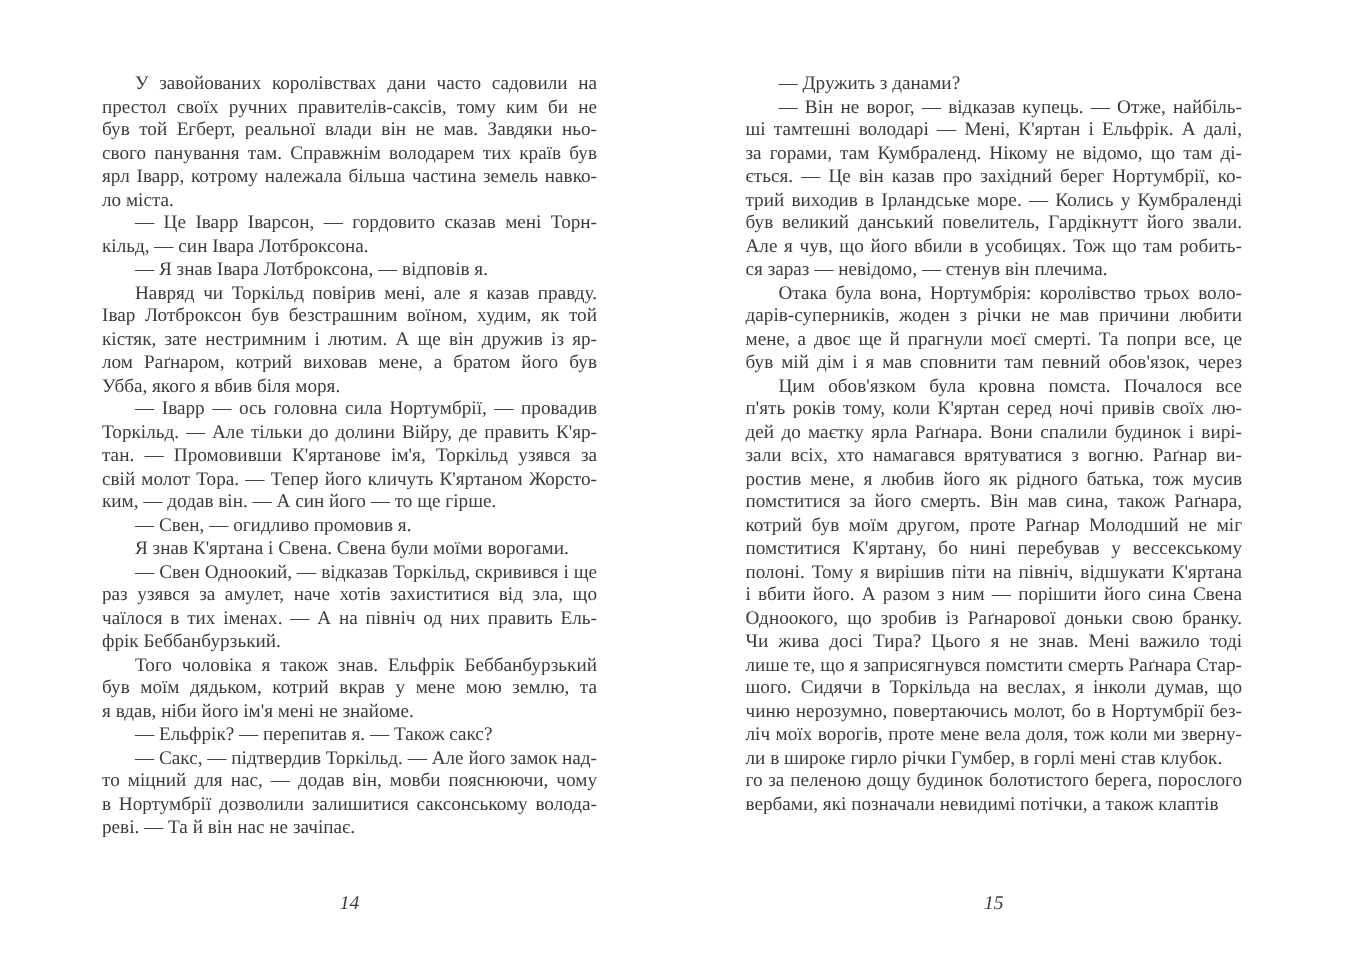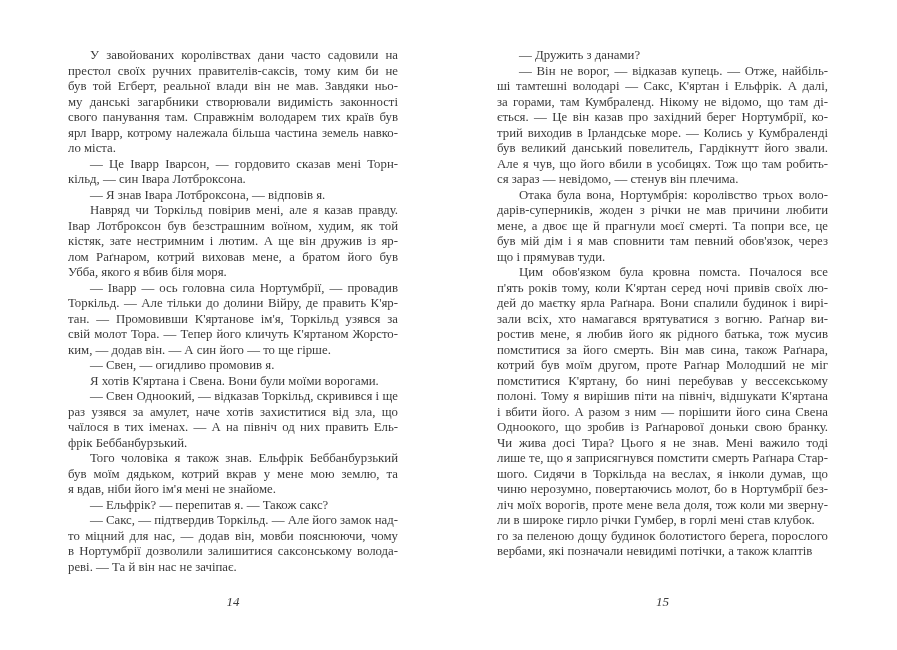--- a/index.html
+++ b/index.html
@@ -55,71 +55,69 @@
 </head>
 <body>
 
 <div class="book">
 
   <div class="page page-left">
     <div class="text-block">
         <div class="line first">У завойованих королівствах дани часто садовили на</div>
         <div class="line">престол своїх ручних правителів-саксів, тому ким би не</div>
         <div class="line">був той Егберт, реальної влади він не мав. Завдяки ньо-</div>
-        <div class="line">му данські загарбники створювали видимість законності</div>
         <div class="line">свого панування там. Справжнім володарем тих країв був</div>
         <div class="line">ярл Іварр, котрому належала більша частина земель навко-</div>
         <div class="line plast">ло міста.</div>
         <div class="line first">— Це Іварр Іварсон, — гордовито сказав мені Торн-</div>
         <div class="line plast">кільд, — син Івара Лотброксона.</div>
         <div class="line first plast">— Я знав Івара Лотброксона, — відповів я.</div>
         <div class="line first">Навряд чи Торкільд повірив мені, але я казав правду.</div>
         <div class="line">Івар Лотброксон був безстрашним воїном, худим, як той</div>
         <div class="line">кістяк, зате нестримним і лютим. А ще він дружив із яр-</div>
         <div class="line">лом Раґнаром, котрий виховав мене, а братом його був</div>
         <div class="line plast">Убба, якого я вбив біля моря.</div>
         <div class="line first">— Іварр — ось головна сила Нортумбрії, — провадив</div>
         <div class="line">Торкільд. — Але тільки до долини Війру, де править К'яр-</div>
         <div class="line">тан. — Промовивши К'яртанове ім'я, Торкільд узявся за</div>
         <div class="line">свій молот Тора. — Тепер його кличуть К'яртаном Жорсто-</div>
         <div class="line plast">ким, — додав він. — А син його — то ще гірше.</div>
         <div class="line first plast">— Свен, — огидливо промовив я.</div>
-        <div class="line first plast">Я хотів К'яртана і Свена. Вони були моїми ворогами.</div>
+        <div class="line first plast">Я знав К'яртана і Свена. Свена були моїми ворогами.</div>
         <div class="line first">— Свен Одноокий, — відказав Торкільд, скривився і ще</div>
         <div class="line">раз узявся за амулет, наче хотів захиститися від зла, що</div>
         <div class="line">чаїлося в тих іменах. — А на північ од них править Ель-</div>
         <div class="line plast">фрік Беббанбурзький.</div>
         <div class="line first">Того чоловіка я також знав. Ельфрік Беббанбурзький</div>
         <div class="line">був моїм дядьком, котрий вкрав у мене мою землю, та</div>
         <div class="line plast">я вдав, ніби його ім'я мені не знайоме.</div>
         <div class="line first plast">— Ельфрік? — перепитав я. — Також сакс?</div>
         <div class="line first">— Сакс, — підтвердив Торкільд. — Але його замок над-</div>
         <div class="line">то міцний для нас, — додав він, мовби пояснюючи, чому</div>
         <div class="line">в Нортумбрії дозволили залишитися саксонському волода-</div>
         <div class="line plast">реві. — Та й він нас не зачіпає.</div>
       </div>
     <div class="page-number">14</div>
   </div>
 
   <div class="page page-right">
     <div class="text-block">
         <div class="line first plast">— Дружить з данами?</div>
         <div class="line first">— Він не ворог, — відказав купець. — Отже, найбіль-</div>
-        <div class="line">ші тамтешні володарі — Сакс, К'яртан і Ельфрік. А далі,</div>
+        <div class="line">ші тамтешні володарі — Мені, К'яртан і Ельфрік. А далі,</div>
         <div class="line">за горами, там Кумбраленд. Нікому не відомо, що там ді-</div>
         <div class="line">ється. — Це він казав про західний берег Нортумбрії, ко-</div>
         <div class="line">трий виходив в Ірландське море. — Колись у Кумбраленді</div>
         <div class="line">був великий данський повелитель, Гардікнутт його звали.</div>
         <div class="line">Але я чув, що його вбили в усобицях. Тож що там робить-</div>
         <div class="line plast">ся зараз — невідомо, — стенув він плечима.</div>
         <div class="line first">Отака була вона, Нортумбрія: королівство трьох воло-</div>
         <div class="line">дарів-суперників, жоден з річки не мав причини любити</div>
         <div class="line">мене, а двоє ще й прагнули моєї смерті. Та попри все, це</div>
         <div class="line">був мій дім і я мав сповнити там певний обов'язок, через</div>
-        <div class="line plast">що і прямував туди.</div>
         <div class="line first">Цим обов'язком була кровна помста. Почалося все</div>
         <div class="line">п'ять років тому, коли К'яртан серед ночі привів своїх лю-</div>
         <div class="line">дей до маєтку ярла Раґнара. Вони спалили будинок і вирі-</div>
         <div class="line">зали всіх, хто намагався врятуватися з вогню. Раґнар ви-</div>
         <div class="line">ростив мене, я любив його як рідного батька, тож мусив</div>
         <div class="line">помститися за його смерть. Він мав сина, також Раґнара,</div>
         <div class="line">котрий був моїм другом, проте Раґнар Молодший не міг</div>
         <div class="line">помститися К'яртану, бо нині перебував у вессекському</div>
         <div class="line">полоні. Тому я вирішив піти на північ, відшукати К'яртана</div>
         <div class="line">і вбити його. А разом з ним — порішити його сина Свена</div>

